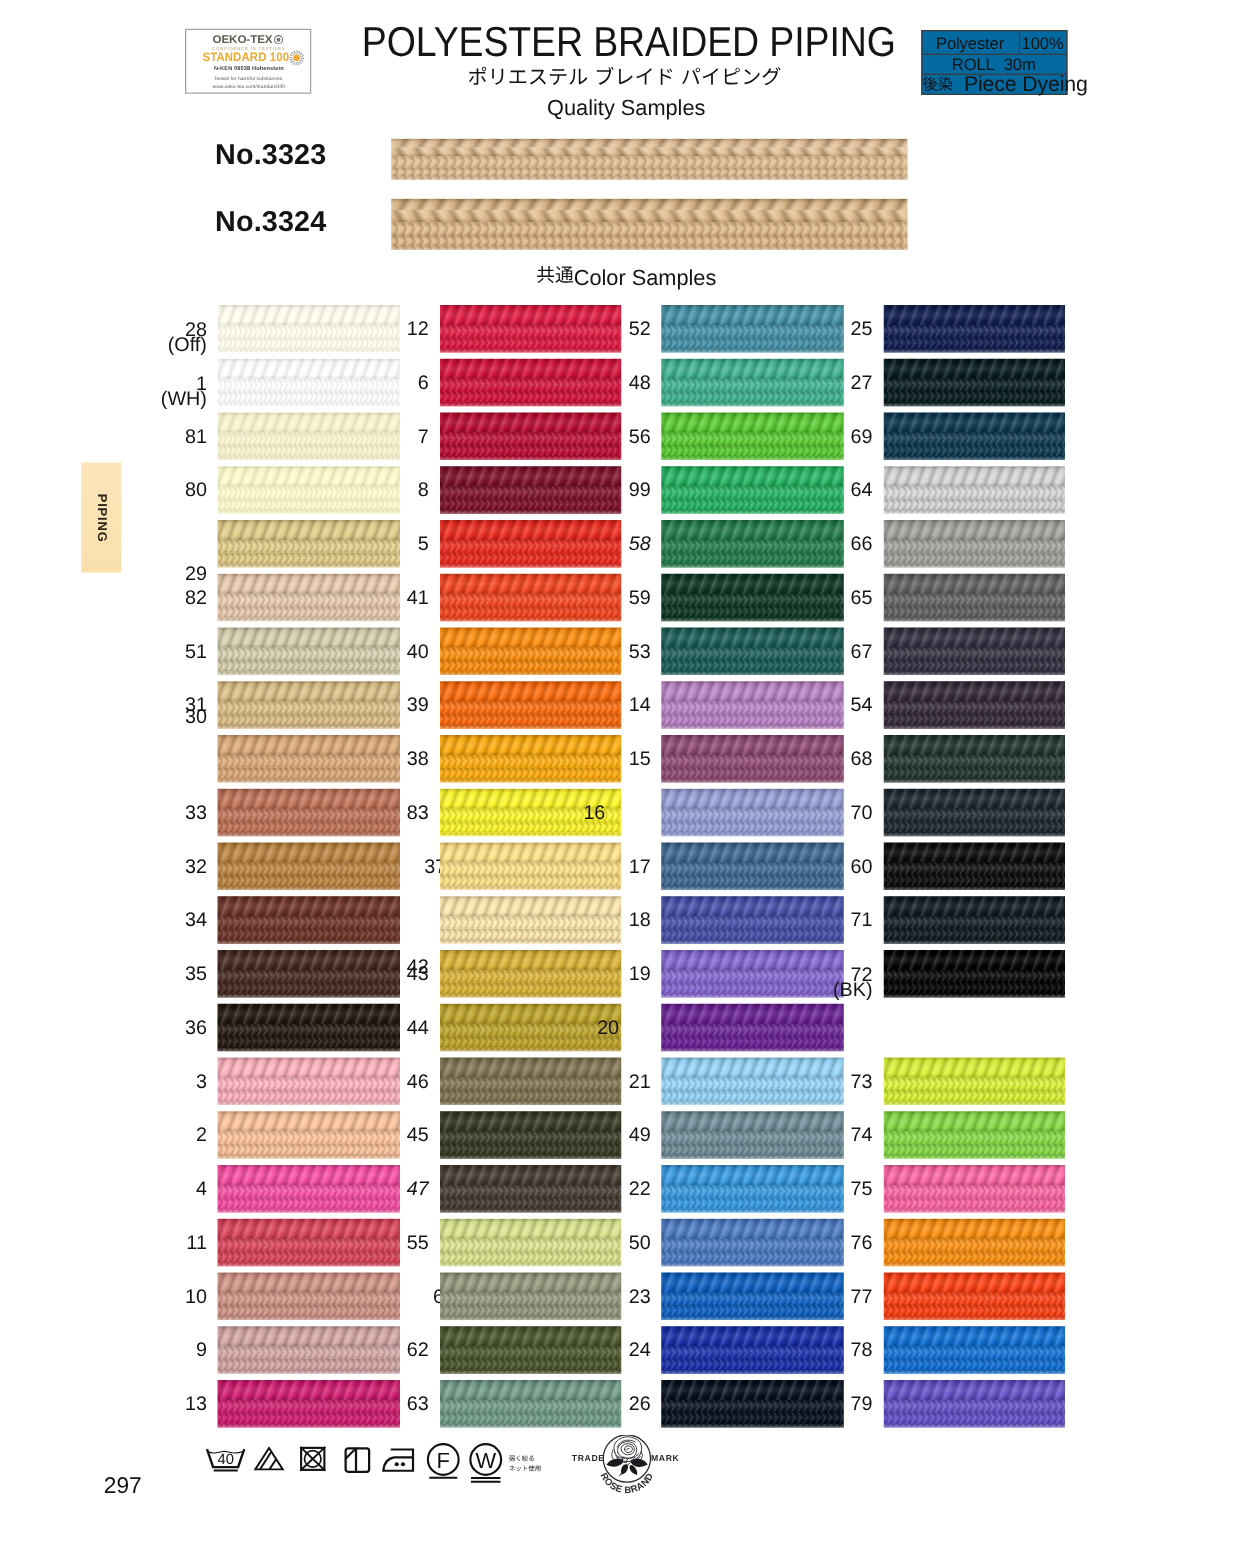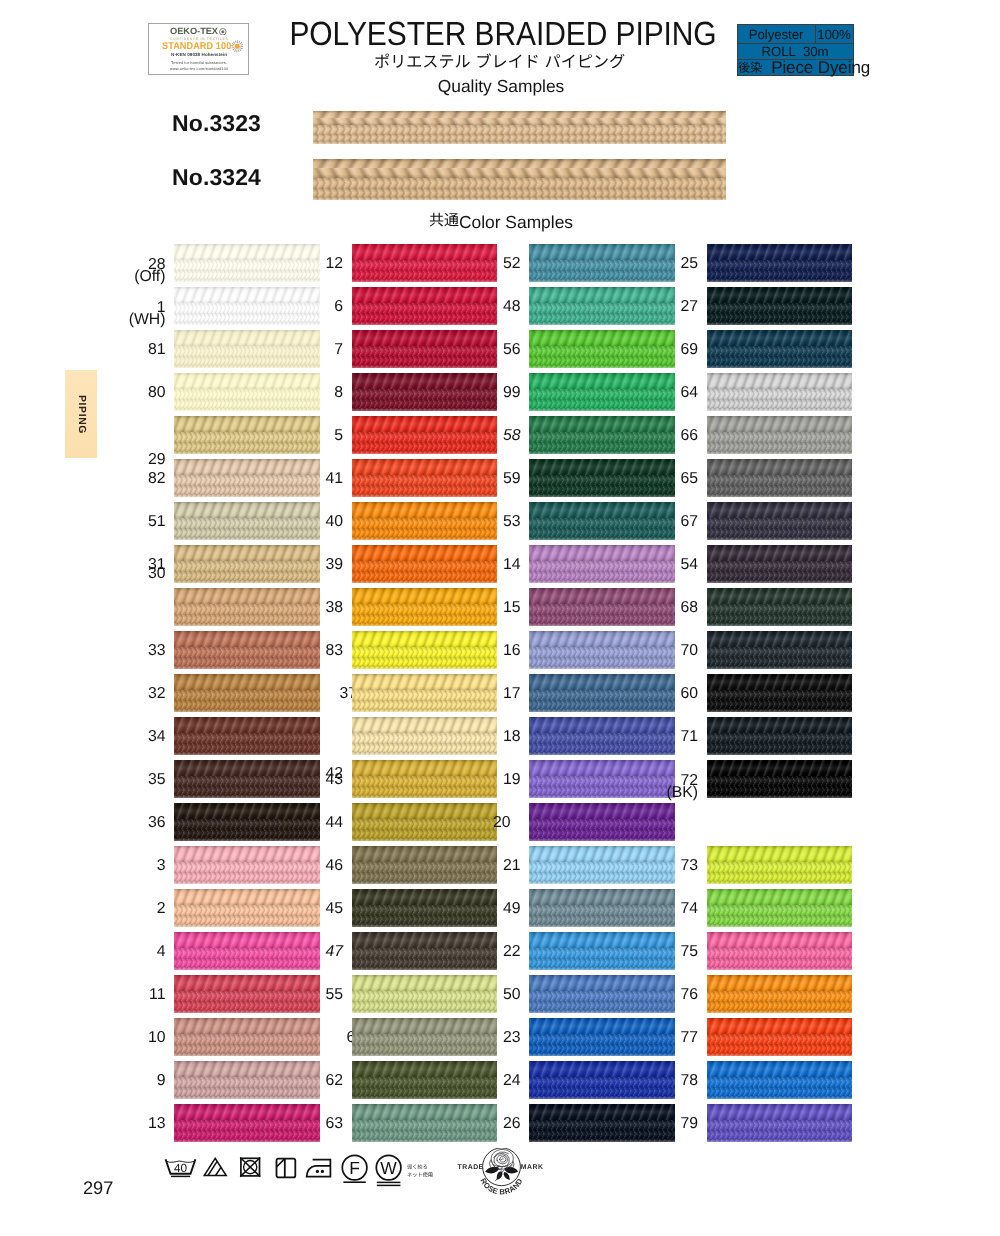--- a/index.html
+++ b/index.html
@@ -1256,21 +1256,21 @@
       <div class="a"></div>
       <div class="b"></div>
       <div class="sh"></div>
     </div>
     <div class="flw fl3">
       <div class="a"></div>
       <div class="b"></div>
       <div class="sh"></div>
     </div>
   </div>
-<div class="sw-code" style="left:430.5px;top:643.1px;width:90px;">16</div>
+<div class="sw-code" style="left:430.5px;top:643.1px;width:90px;text-align:center;">16</div>
 <div class="swatch" style="left:529.0px;top:630.5px;width:145.5px;height:38.0px;background:#96A0D7;">
     <div class="cord"></div>
     <div class="flw fl1">
       <div class="a"></div>
       <div class="b"></div>
       <div class="sh"></div>
     </div>
     <div class="flw fl2">
       <div class="a"></div>
       <div class="b"></div>
@@ -1332,21 +1332,21 @@
       <div class="a"></div>
       <div class="b"></div>
       <div class="sh"></div>
     </div>
     <div class="flw fl3">
       <div class="a"></div>
       <div class="b"></div>
       <div class="sh"></div>
     </div>
   </div>
-<div class="sw-code" style="left:430.5px;top:815.1px;width:80px;">20</div>
+<div class="sw-code" style="left:430.5px;top:815.1px;width:112px;text-align:center;">20</div>
 <div class="swatch" style="left:529.0px;top:802.5px;width:145.5px;height:38.0px;background:#692096;">
     <div class="cord"></div>
     <div class="flw fl1">
       <div class="a"></div>
       <div class="b"></div>
       <div class="sh"></div>
     </div>
     <div class="flw fl2">
       <div class="a"></div>
       <div class="b"></div>

